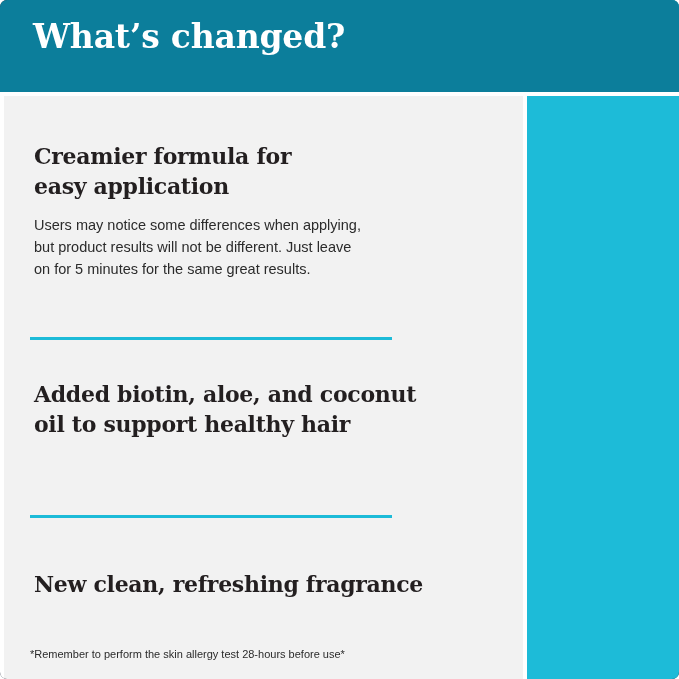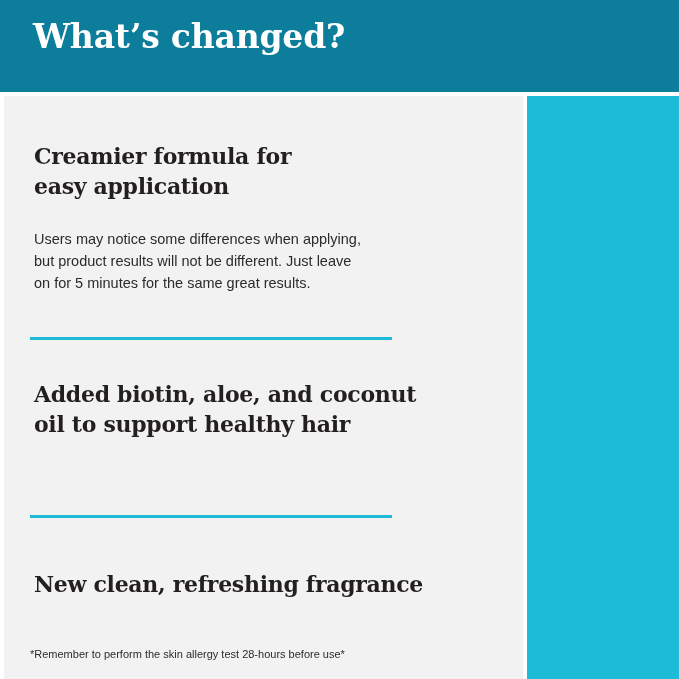--- a/index.html
+++ b/index.html
@@ -12,20 +12,21 @@
     font-family: "Liberation Sans", sans-serif;
     background: #ffffff;
     overflow: hidden;
   }
   .poster {
     position: relative;
     width: 679px;
     height: 679px;
     background: #0f172a;
     overflow: hidden;
+    border-radius: 7px;
   }
   
   .right-band {
     position: absolute;
     top: 0;
     right: 0;
     width: 152px;
     height: 679px;
     background: #1dbbd8;
   }
@@ -95,21 +96,21 @@
   }
   .sec-head {
     font-family: "DejaVu Serif", "Liberation Serif", serif;
     font-weight: bold;
     color: #231f20;
     font-size: 22px;
     line-height: 1.35;
     letter-spacing: -0.3px;
   }
   .sec-body {
-    margin-top: 28px;
+    margin-top: 14px;
     font-family: "Liberation Sans", sans-serif;
     color: #2b2b2b;
     font-size: 14.5px;
     line-height: 1.5;
   }
   .divider {
     position: absolute;
     left: 26px;
     width: 362px;
     height: 3px;

